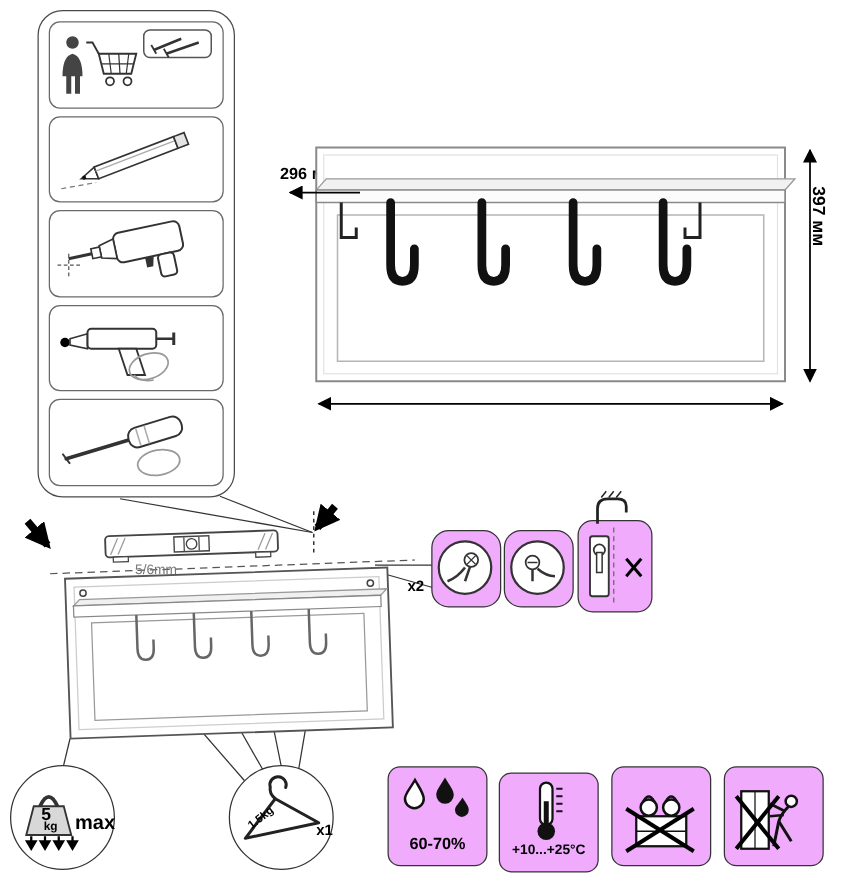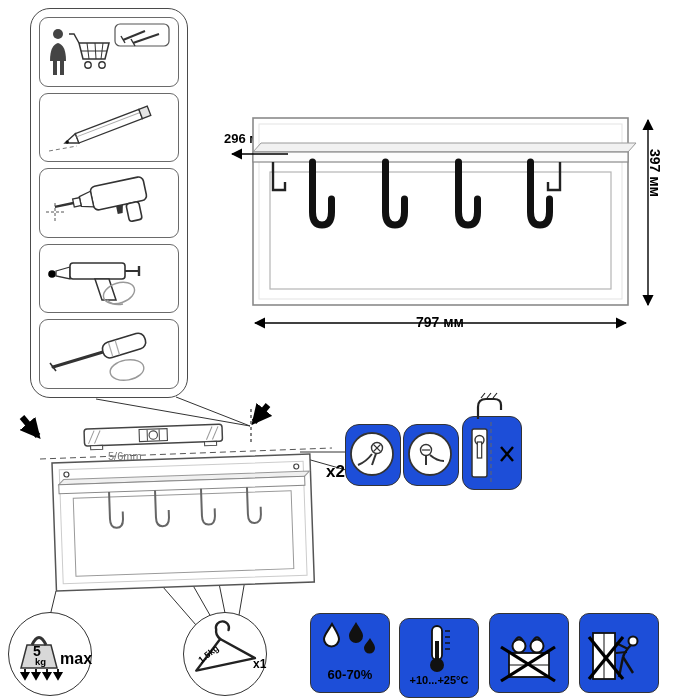--- a/index.html
+++ b/index.html
@@ -1,21 +1,21 @@
 <!DOCTYPE html>
 <html><head>
 <meta charset="utf-8">
 <style>
   *{margin:0;padding:0;box-sizing:border-box}
   html,body{background:#fff}
   body{font-family:"Liberation Sans",sans-serif;color:#000}
   #stage{position:relative;width:677px;height:700px;background:#fff;overflow:hidden}
   .abs{position:absolute}
   .lbl{position:absolute;font-weight:bold;white-space:nowrap}
-  .panelbox{position:absolute;background:#1d4ed8;border:1.6px solid #333}
+  .panelbox{position:absolute;background:#f0abfc;border:1.6px solid #333}
   
   .tools{position:absolute;left:30px;top:8px;width:158px;height:390px;border:1.5px solid #4a4a4a;
          border-radius:20px;background:#fff;z-index:2;display:flex;flex-direction:column;
          gap:6px;padding:8px}
   .toolbox{flex:1;border:1.2px solid #6a6a6a;border-radius:9px;display:flex;align-items:center;
            justify-content:center;background:#fff}
   
   .detail{border-radius:14px;z-index:2}
   .infobox{border-radius:10px;z-index:2;display:flex;flex-direction:column;align-items:center;
            justify-content:flex-start;padding-top:4px}
@@ -129,21 +129,20 @@
       <path transform="translate(248.5,67)" d="M0,0 v50 q0,13 9.5,13 q9.5,0 9.5,-13 v-13"></path>
       <path transform="translate(320.5,67)" d="M0,0 v50 q0,13 9.5,13 q9.5,0 9.5,-13 v-13"></path>
     </g>
     <line x1="78" y1="59" x2="22" y2="59" stroke="#000" stroke-width="1.4" marker-end="url(#arrP)"></line>
     <line x1="438" y1="25" x2="438" y2="210" stroke="#000" stroke-width="1.4" marker-start="url(#arrP)" marker-end="url(#arrP)"></line>
     <line x1="45" y1="228" x2="416" y2="228" stroke="#000" stroke-width="1.4" marker-start="url(#arrP)" marker-end="url(#arrP)"></line>
   </svg>
 
   <div class="lbl" style="left:224px;top:131px;font-size:13px">296 мм</div>
   <div class="lbl rot90" style="left:663px;top:149px;font-size:14px">397 мм</div>
-  <div class="lbl" style="left:230px;top:314px;width:420px;text-align:center;font-size:14px">797 мм</div>
 
   <svg class="midsvg" width="560" height="305" viewBox="0 0 560 305">
     <defs>
       <marker id="arrM" viewBox="0 0 10 10" refX="8" refY="5" markerWidth="3.4" markerHeight="3.4" orient="auto-start-reverse">
         <path d="M0,0L10,5L0,10z" fill="#000"></path>
       </marker>
     </defs>
 
     <g stroke="#333" stroke-width="1">
       <line x1="96" y1="4" x2="250" y2="31"></line>
@@ -189,21 +188,21 @@
       <rect x="6" y="17" width="12" height="4" fill="#fff" stroke="#444" stroke-width="1"></rect>
       <rect x="120" y="17" width="12" height="4" fill="#fff" stroke="#444" stroke-width="1"></rect>
     </g>
 
     <line x1="22" y1="22" x2="38" y2="41" stroke="#000" stroke-width="6" marker-end="url(#arrM)"></line>
     <line x1="268" y1="10" x2="254" y2="27" stroke="#000" stroke-width="6" marker-end="url(#arrM)"></line>
   </svg>
 
   <div class="abs" style="left:108px;top:450px;font-size:11px;color:#777;z-index:3">5/6mm</div>
 
-  <div class="lbl" style="left:326px;top:462px;font-size:17px;z-index:3">x2</div>
+  <div class="lbl" style="left:326px;top:462px;font-size:12px;z-index:3">x2</div>
 
   <div class="panelbox detail" style="left:345px;top:424px;width:56px;height:62px">
     <svg width="52" height="58" viewBox="0 0 52 58">
       <circle cx="26" cy="29" r="21" fill="#fff" stroke="#333" stroke-width="1.8"></circle>
       <circle cx="31" cy="23" r="5.5" fill="#fff" stroke="#333" stroke-width="1.4"></circle>
       <line x1="27.5" y1="19.5" x2="34.5" y2="26.5" stroke="#333" stroke-width="1.1"></line>
       <line x1="34.5" y1="19.5" x2="27.5" y2="26.5" stroke="#333" stroke-width="1.1"></line>
       <line x1="30" y1="28.5" x2="26" y2="40" stroke="#333" stroke-width="2"></line>
       <path d="M12,40 Q20,37 26,29" fill="none" stroke="#333" stroke-width="2"></path>
     </svg>

